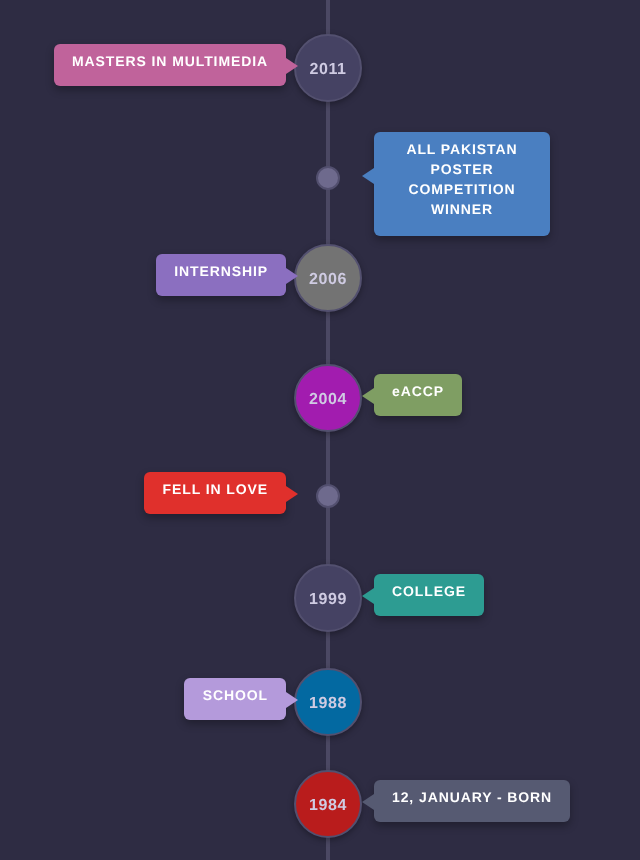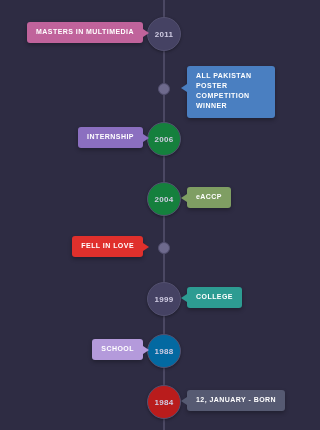--- a/index.html
+++ b/index.html
@@ -7,20 +7,21 @@
     padding: 0;
     background: #2e2c43;
   }
   #timeline-app {
     position: relative;
     width: 320px;
     height: 430px;
     background: #2e2c43;
     overflow: hidden;
     font-family: "Liberation Sans", sans-serif;
+    text-align: center;
     -webkit-font-smoothing: antialiased;
   }
   
   .spine {
     position: absolute;
     left: 163px;
     top: 0;
     width: 2px;
     height: 430px;
     background: #4b4863;
@@ -122,27 +123,27 @@
           <span class="lbl-text" style="color: rgb(255, 255, 255);">MASTERS IN MULTIMEDIA</span>
         </div>
       </div>
       <div class="row" style="top: 89px;">
         <div class="node-dot" style="background: rgb(110, 106, 141);"></div>
         <div class="label-box multiline side-right" style="background: rgb(74, 127, 193); color: rgb(74, 127, 193); left: 187px;">
           <span class="lbl-text" style="color: rgb(255, 255, 255);">ALL PAKISTAN POSTER COMPETITION WINNER</span>
         </div>
       </div>
       <div class="row" style="top: 139px;">
-        <div class="node-year" style="background: #15803d; color: rgb(207, 203, 226);">2006</div>
+        <div class="node-year" style="background: #737373; color: rgb(207, 203, 226);">2006</div>
         <div class="label-box side-left" style="background: rgb(139, 111, 192); color: rgb(139, 111, 192); right: 177px;">
           <span class="lbl-text" style="color: rgb(255, 255, 255);">INTERNSHIP</span>
         </div>
       </div>
       <div class="row" style="top: 199px;">
-        <div class="node-year" style="background: #15803d; color: rgb(207, 203, 226);">2004</div>
+        <div class="node-year" style="background: #a21caf; color: rgb(207, 203, 226);">2004</div>
         <div class="label-box side-right" style="background: rgb(127, 158, 99); color: rgb(127, 158, 99); left: 187px;">
           <span class="lbl-text" style="color: rgb(255, 255, 255);">eACCP</span>
         </div>
       </div>
       <div class="row" style="top: 248px;">
         <div class="node-dot" style="background: rgb(110, 106, 141);"></div>
         <div class="label-box side-left" style="background: rgb(224, 48, 44); color: rgb(224, 48, 44); right: 177px;">
           <span class="lbl-text" style="color: rgb(255, 255, 255);">FELL IN LOVE</span>
         </div>
       </div>

